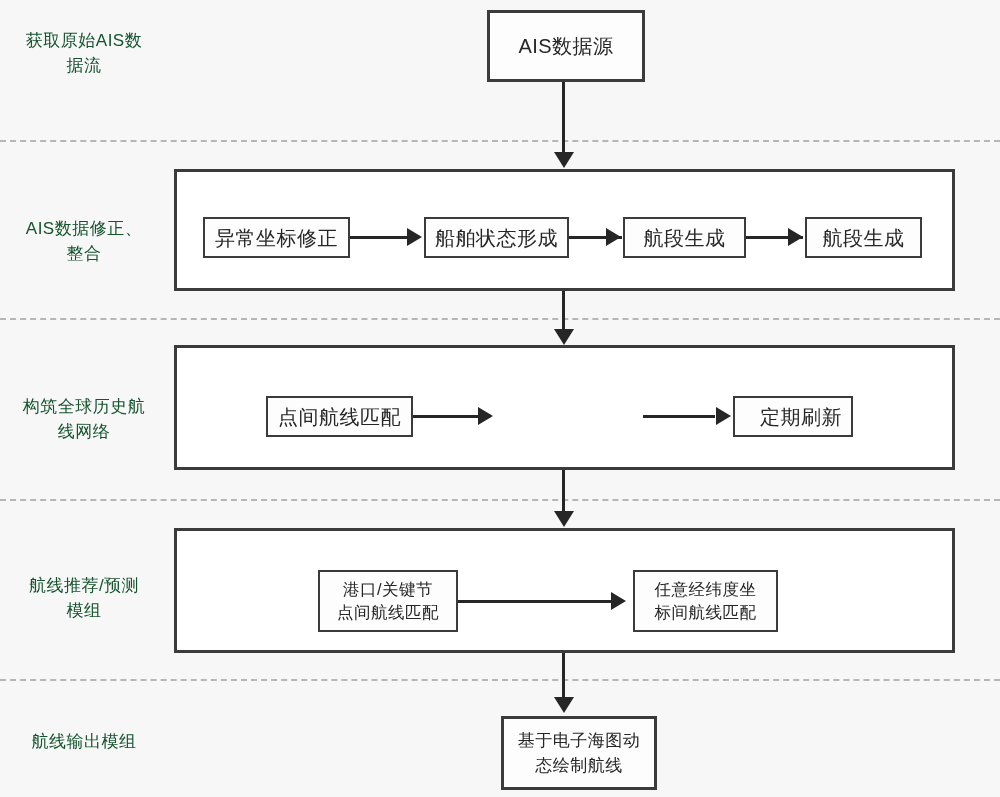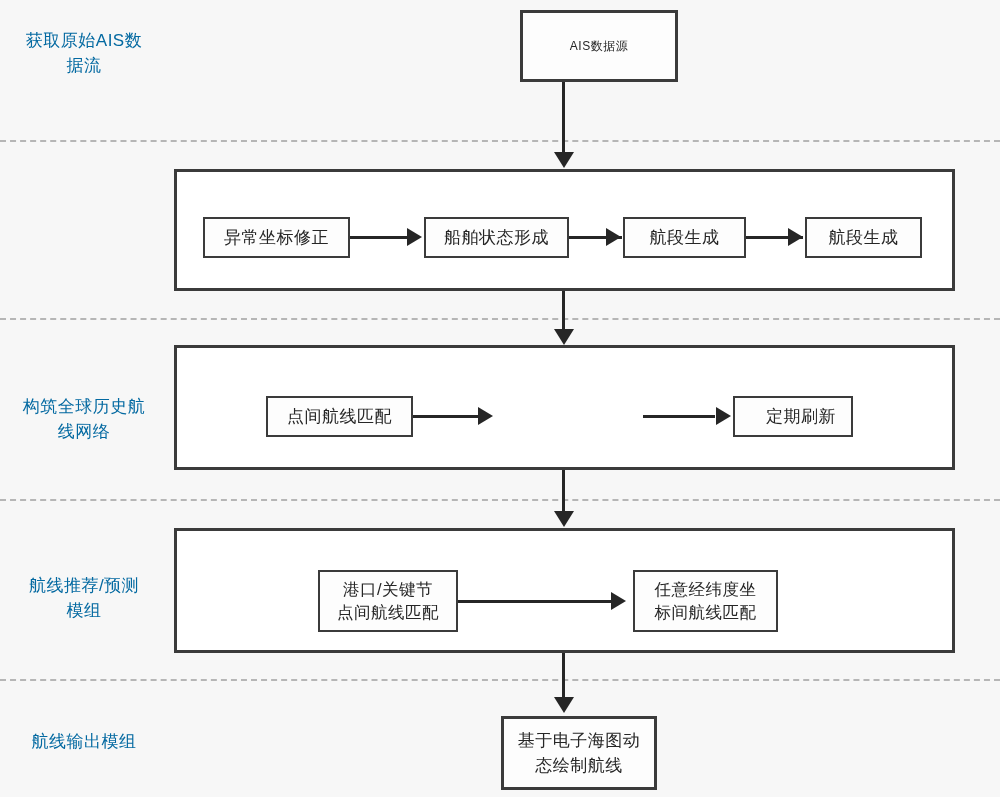--- a/index.html
+++ b/index.html
@@ -15,21 +15,21 @@
     font-family: "Liberation Sans", "DejaVu Sans", sans-serif;
     overflow: hidden;
   }
 
   
   .stage-label {
     position: absolute;
     left: 8px;
     width: 152px;
     text-align: center;
-    color: #0369a1;
+    color: #14532d;
     font-size: 17px;
     line-height: 25px;
     letter-spacing: 0.5px;
   }
 
   
   .divider {
     position: absolute;
     left: 0;
     width: 1000px;
@@ -49,26 +49,26 @@
   .node {
     position: absolute;
     background: #fdfdfd;
     border: 2px solid #3b3b3b;
     box-sizing: border-box;
     display: flex;
     align-items: center;
     justify-content: center;
     text-align: center;
     color: #262626;
-    font-size: 17px;
+    font-size: 20px;
     line-height: 24px;
     letter-spacing: 0.5px;
   }
   .node.two-line { font-size: 16.5px; line-height: 23px; }
-  .node.source  { font-size: 12px; border-width: 3px; margin-left: 33px; }
+  .node.source  { font-size: 20px; border-width: 3px; }
   .node.output  { font-size: 17px; border-width: 3px; line-height: 25px; }
 
   
   .conn-h {           
     position: absolute;
     height: 3px;
     background: #262626;
   }
   .conn-v {           
     position: absolute;
@@ -90,20 +90,21 @@
     border-right: 10px solid transparent;
   }
 </style>
 </head>
 <body>
 
 <div id="page">
 
   <div class="stage-label" style="top:28px;">获取原始AIS数<br>据流</div>
 
+  <div class="stage-label" style="top:216px;">AIS数据修正、<br>整合</div>
 
   <div class="stage-label" style="top:573px;">航线推荐/预测<br>模组</div>
 
   <div class="stage-label" style="top:394px;">构筑全球历史航<br>线网络</div>
 
   <div class="stage-label" style="top:729px;">航线输出模组</div>
 
   <div class="divider" style="top:140px;"></div>
   <div class="divider" style="top:318px;"></div>
   <div class="divider" style="top:499px;"></div>

